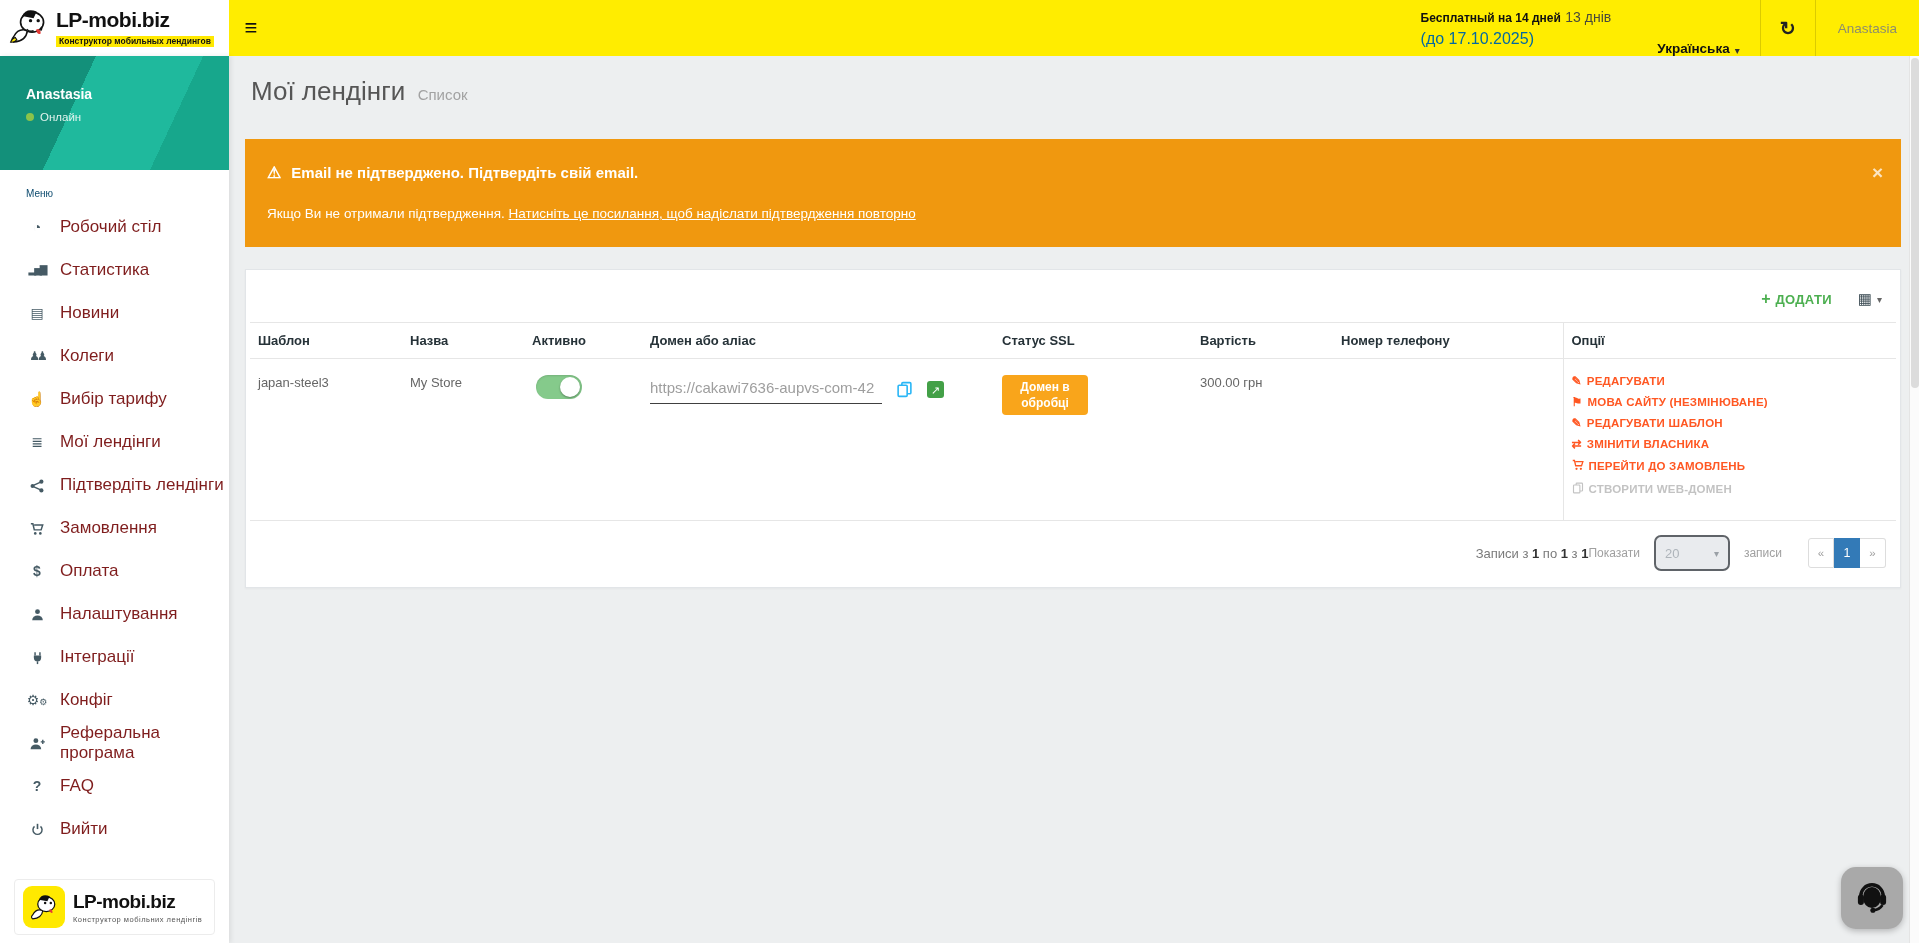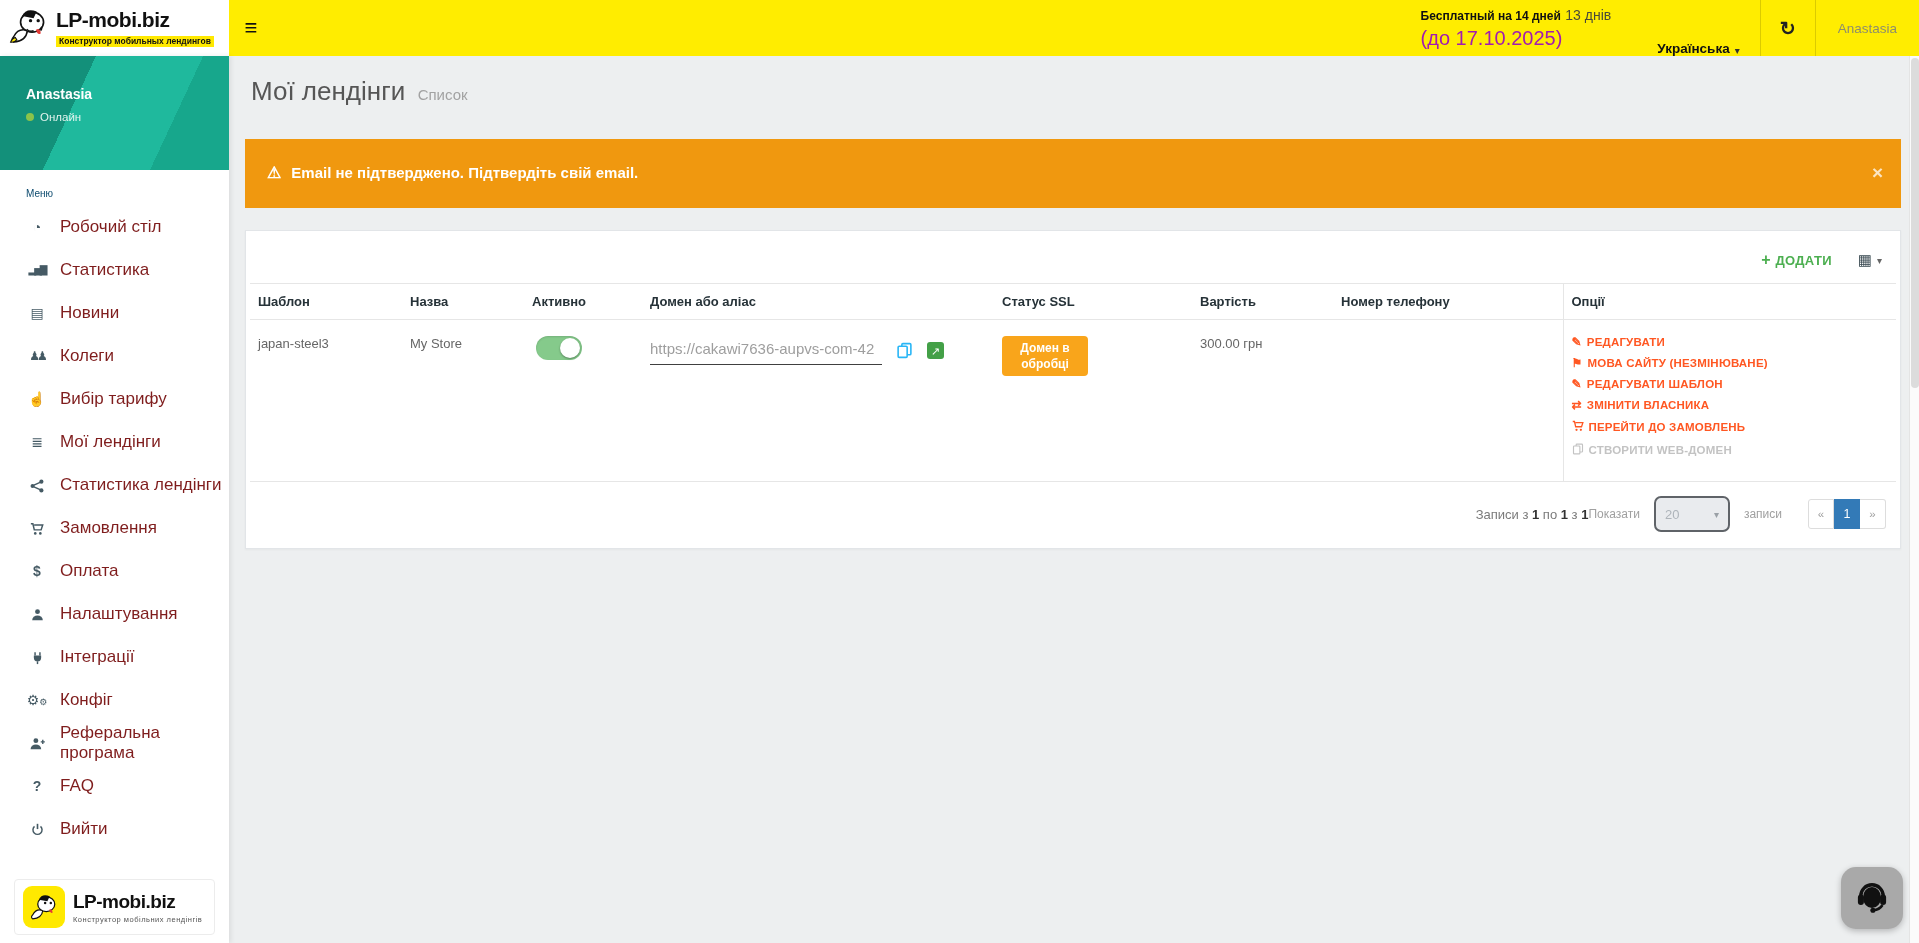--- a/index.html
+++ b/index.html
@@ -14,21 +14,21 @@
   .brand-name { font-size:21px; font-weight:bold; color:#111; letter-spacing:-0.5px; }
   .brand-tagline { display:inline-block; font-size:8.5px; font-weight:bold; color:#111; background:#ffe900; padding:1px 3px; margin-top:2px; }
   .yellowbar { flex:1; background:#ffed00; display:flex; align-items:center; }
   .hamburger { width:44px; height:56px; background:none; border:none; font-size:22px; font-weight:bold; color:#111; cursor:pointer; }
   .support { display:flex; align-items:center; gap:8px; padding:0 26px; height:56px; border-left:1px solid rgba(0,0,0,.22); }
   .support-label { font-size:13.5px; font-weight:bold; color:#111; letter-spacing:.3px; }
   .tb-spacer { flex:1; }
   .trial { line-height:1.35; padding-right:26px; }
   .trial-plan { font-size:12px; font-weight:bold; color:#111; }
   .trial-days { font-size:14px; color:#4a4a3a; }
-  .trial-until { font-size:20px; color:#a21caf; }
+  .trial-until { font-size:16px; color:#0369a1; }
   .langsel { display:flex; align-items:flex-end; gap:5px; padding:0 20px; height:56px; cursor:pointer; }
   .lang-label { font-size:13.5px; font-weight:bold; color:#111; }
   .caret { font-size:10px; color:#333; }
   .refresh-btn { width:56px; height:56px; border:none; background:none; border-left:1px solid rgba(0,0,0,.14);
                  border-right:1px solid rgba(0,0,0,.14); font-size:19px; font-weight:bold; color:#222; cursor:pointer; }
   .tb-user { padding:0 22px; font-size:13.5px; color:#8d8d6d; cursor:pointer; }
 
   
   .body-row { flex:1; display:flex; min-height:0; }
 
@@ -212,21 +212,21 @@
         </div>
         <div class="nav-item">
           <span class="nav-ic">
             <svg width="14" height="14" viewBox="0 0 16 16" fill="#455a64">
               <circle cx="13" cy="3" r="2.4"></circle>
                 <circle cx="3" cy="8" r="2.4"></circle>
                 <circle cx="13" cy="13" r="2.4"></circle>
               <path d="M4.5 7l7-3.2M4.5 9l7 3.2" stroke="#455a64" stroke-width="1.6"></path>
             </svg>
           </span>
-          <span class="nav-label">Статистика лендінги</span>
+          <span class="nav-label">Підтвердіть лендінги</span>
         </div>
         <div class="nav-item">
           <span class="nav-ic">
             <svg width="14" height="14" viewBox="0 0 16 16">
               <path d="M1 2h2.3l1.6 7h7.8l1.8-5.5H4.7" fill="none" stroke="#455a64" stroke-width="1.7"></path>
               <circle cx="6" cy="13" r="1.5" fill="#455a64"></circle>
                 <circle cx="11.8" cy="13" r="1.5" fill="#455a64"></circle>
             </svg>
           </span>
           <span class="nav-label">Замовлення</span>
@@ -304,20 +304,24 @@
     <main class="main">
       <div class="page-head">
         <h1 class="page-title">Мої лендінги</h1>
         <span class="page-sub">Список</span>
       </div>
 
       <div class="alert">
         <div class="alert-title">
           <span class="warn">⚠</span>
           <span>Email не підтверджено. Підтвердіть свій email.</span>
+        </div>
+        <div class="alert-msg">
+          <span>Якщо Ви не отримали підтвердження.</span>
+          <a class="alert-link">Натисніть це посилання, щоб надіслати підтвердження повторно</a>
         </div>
         <button class="alert-close">×</button>
       </div>
 
       <div class="card">
         <div class="card-toolbar">
           <button class="add-btn">
             <span class="add-plus">+</span>
             <span class="add-label">ДОДАТИ</span>
           </button>

